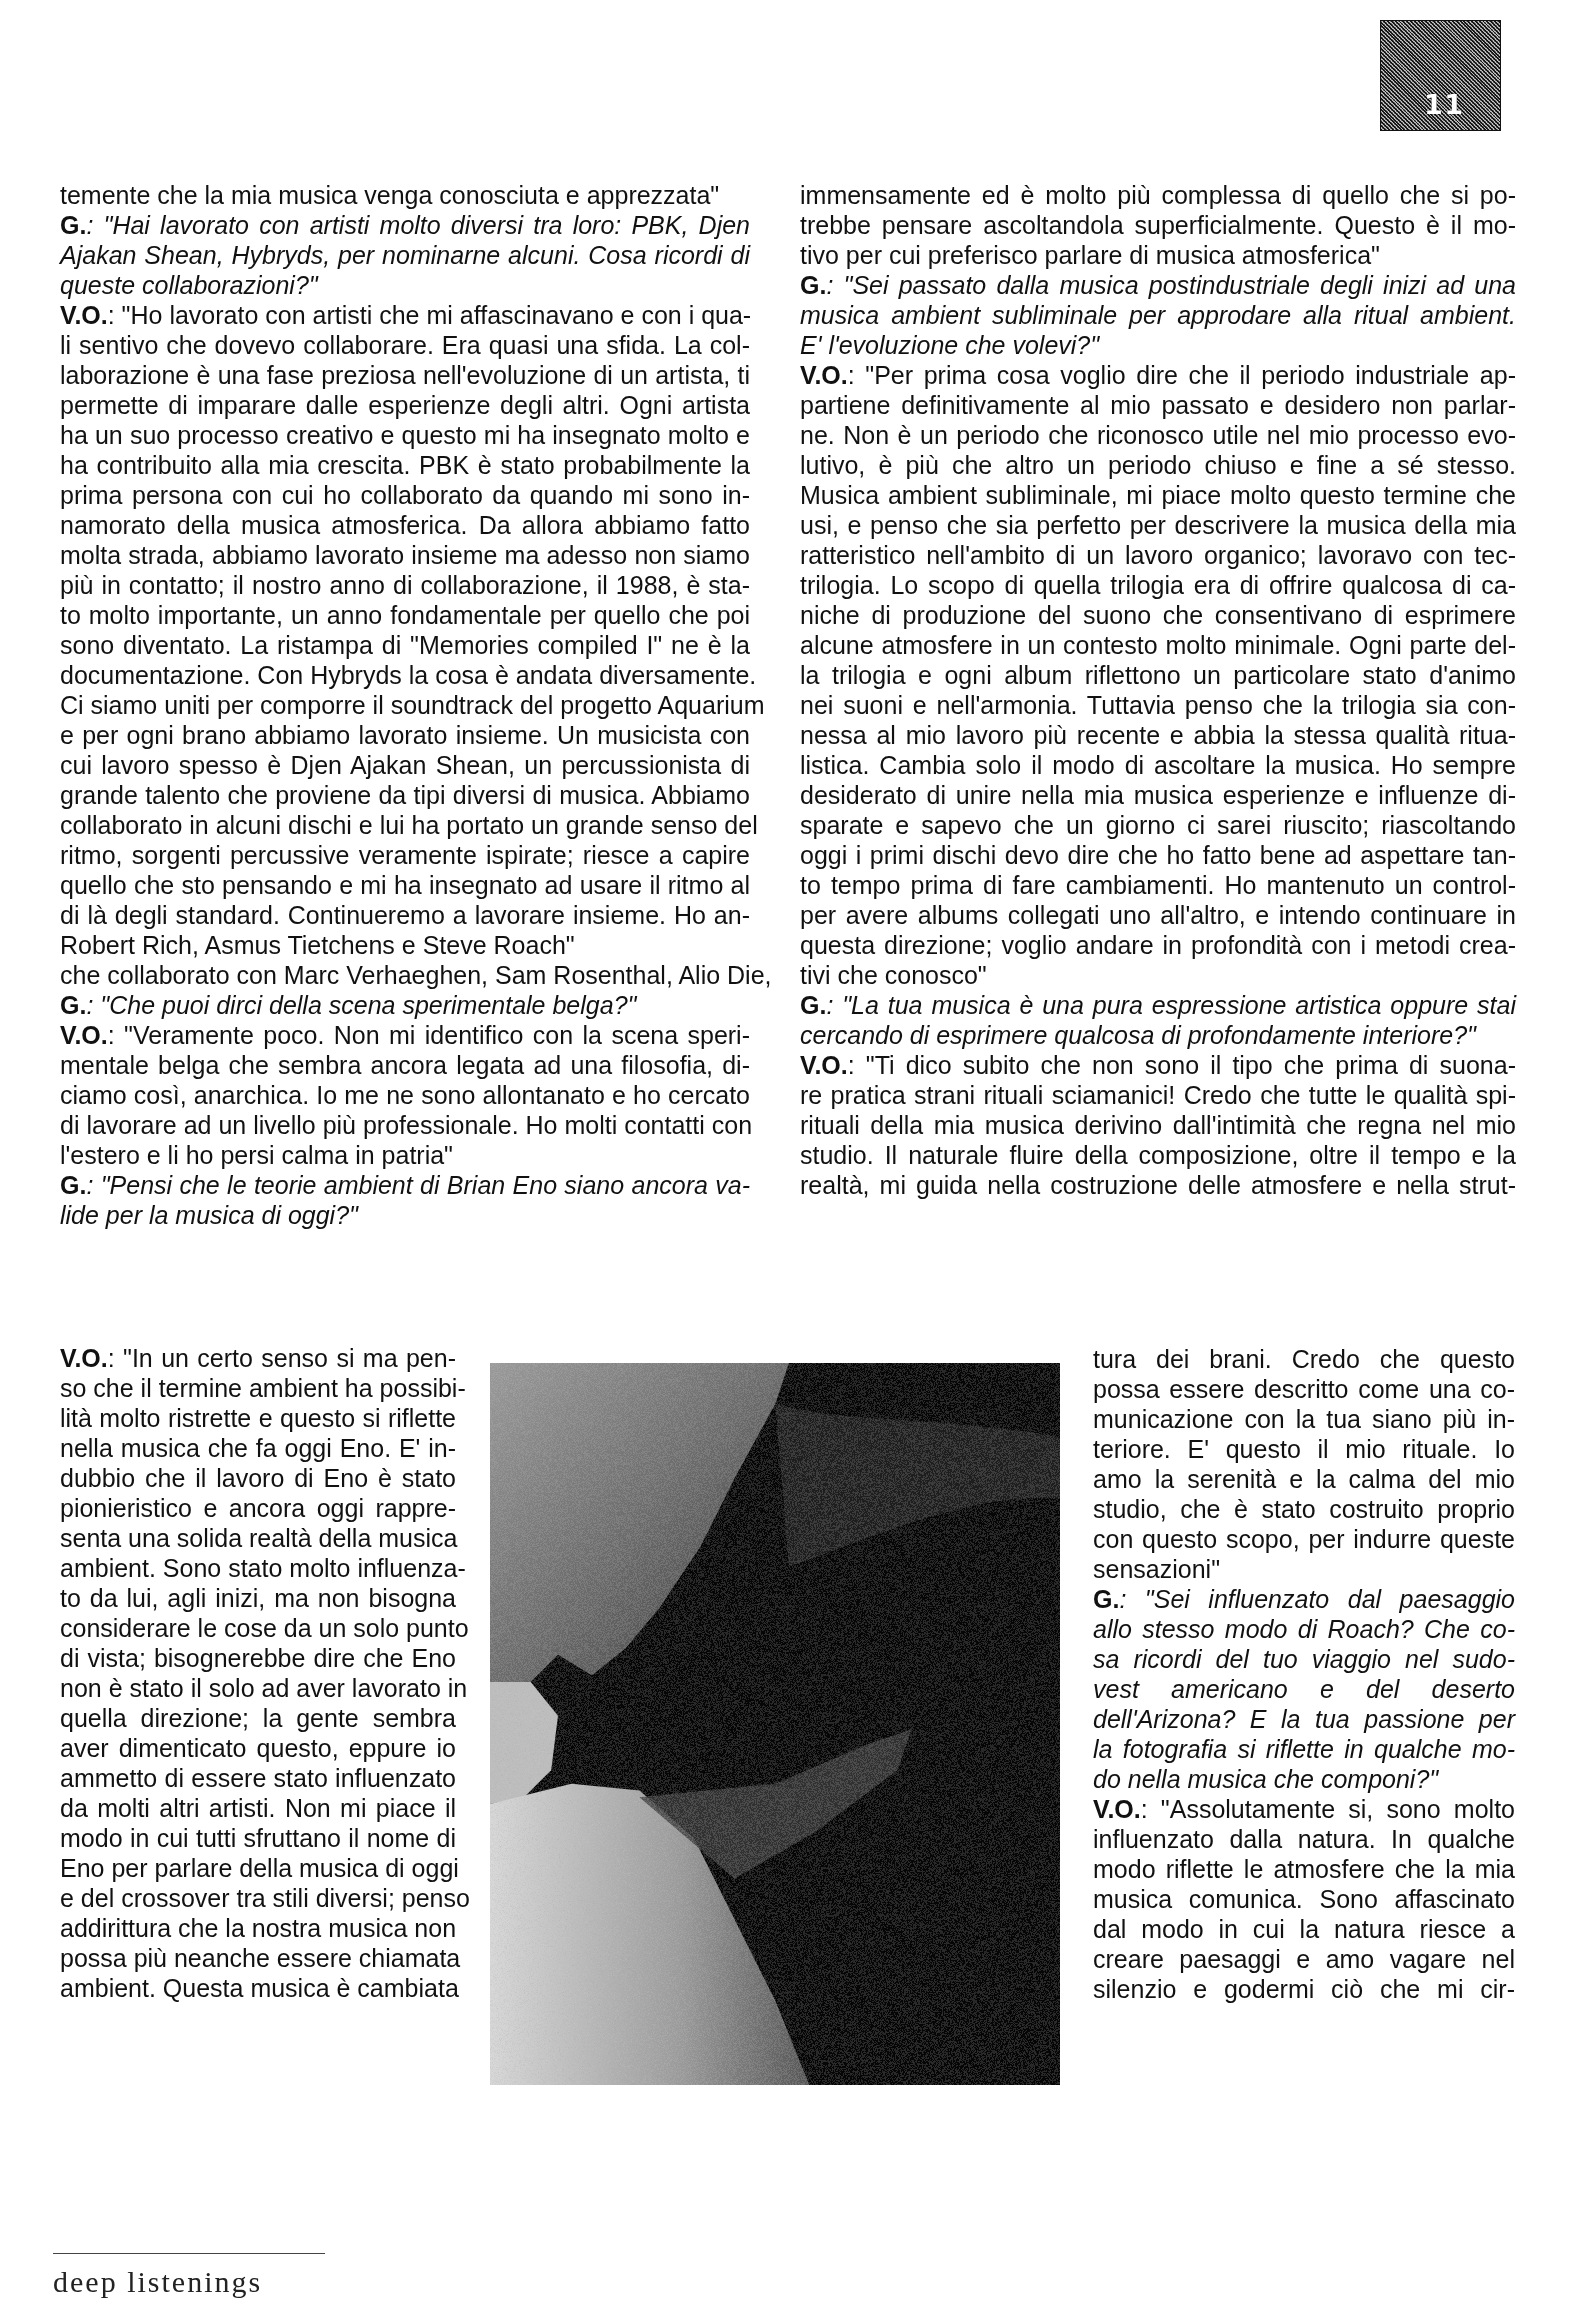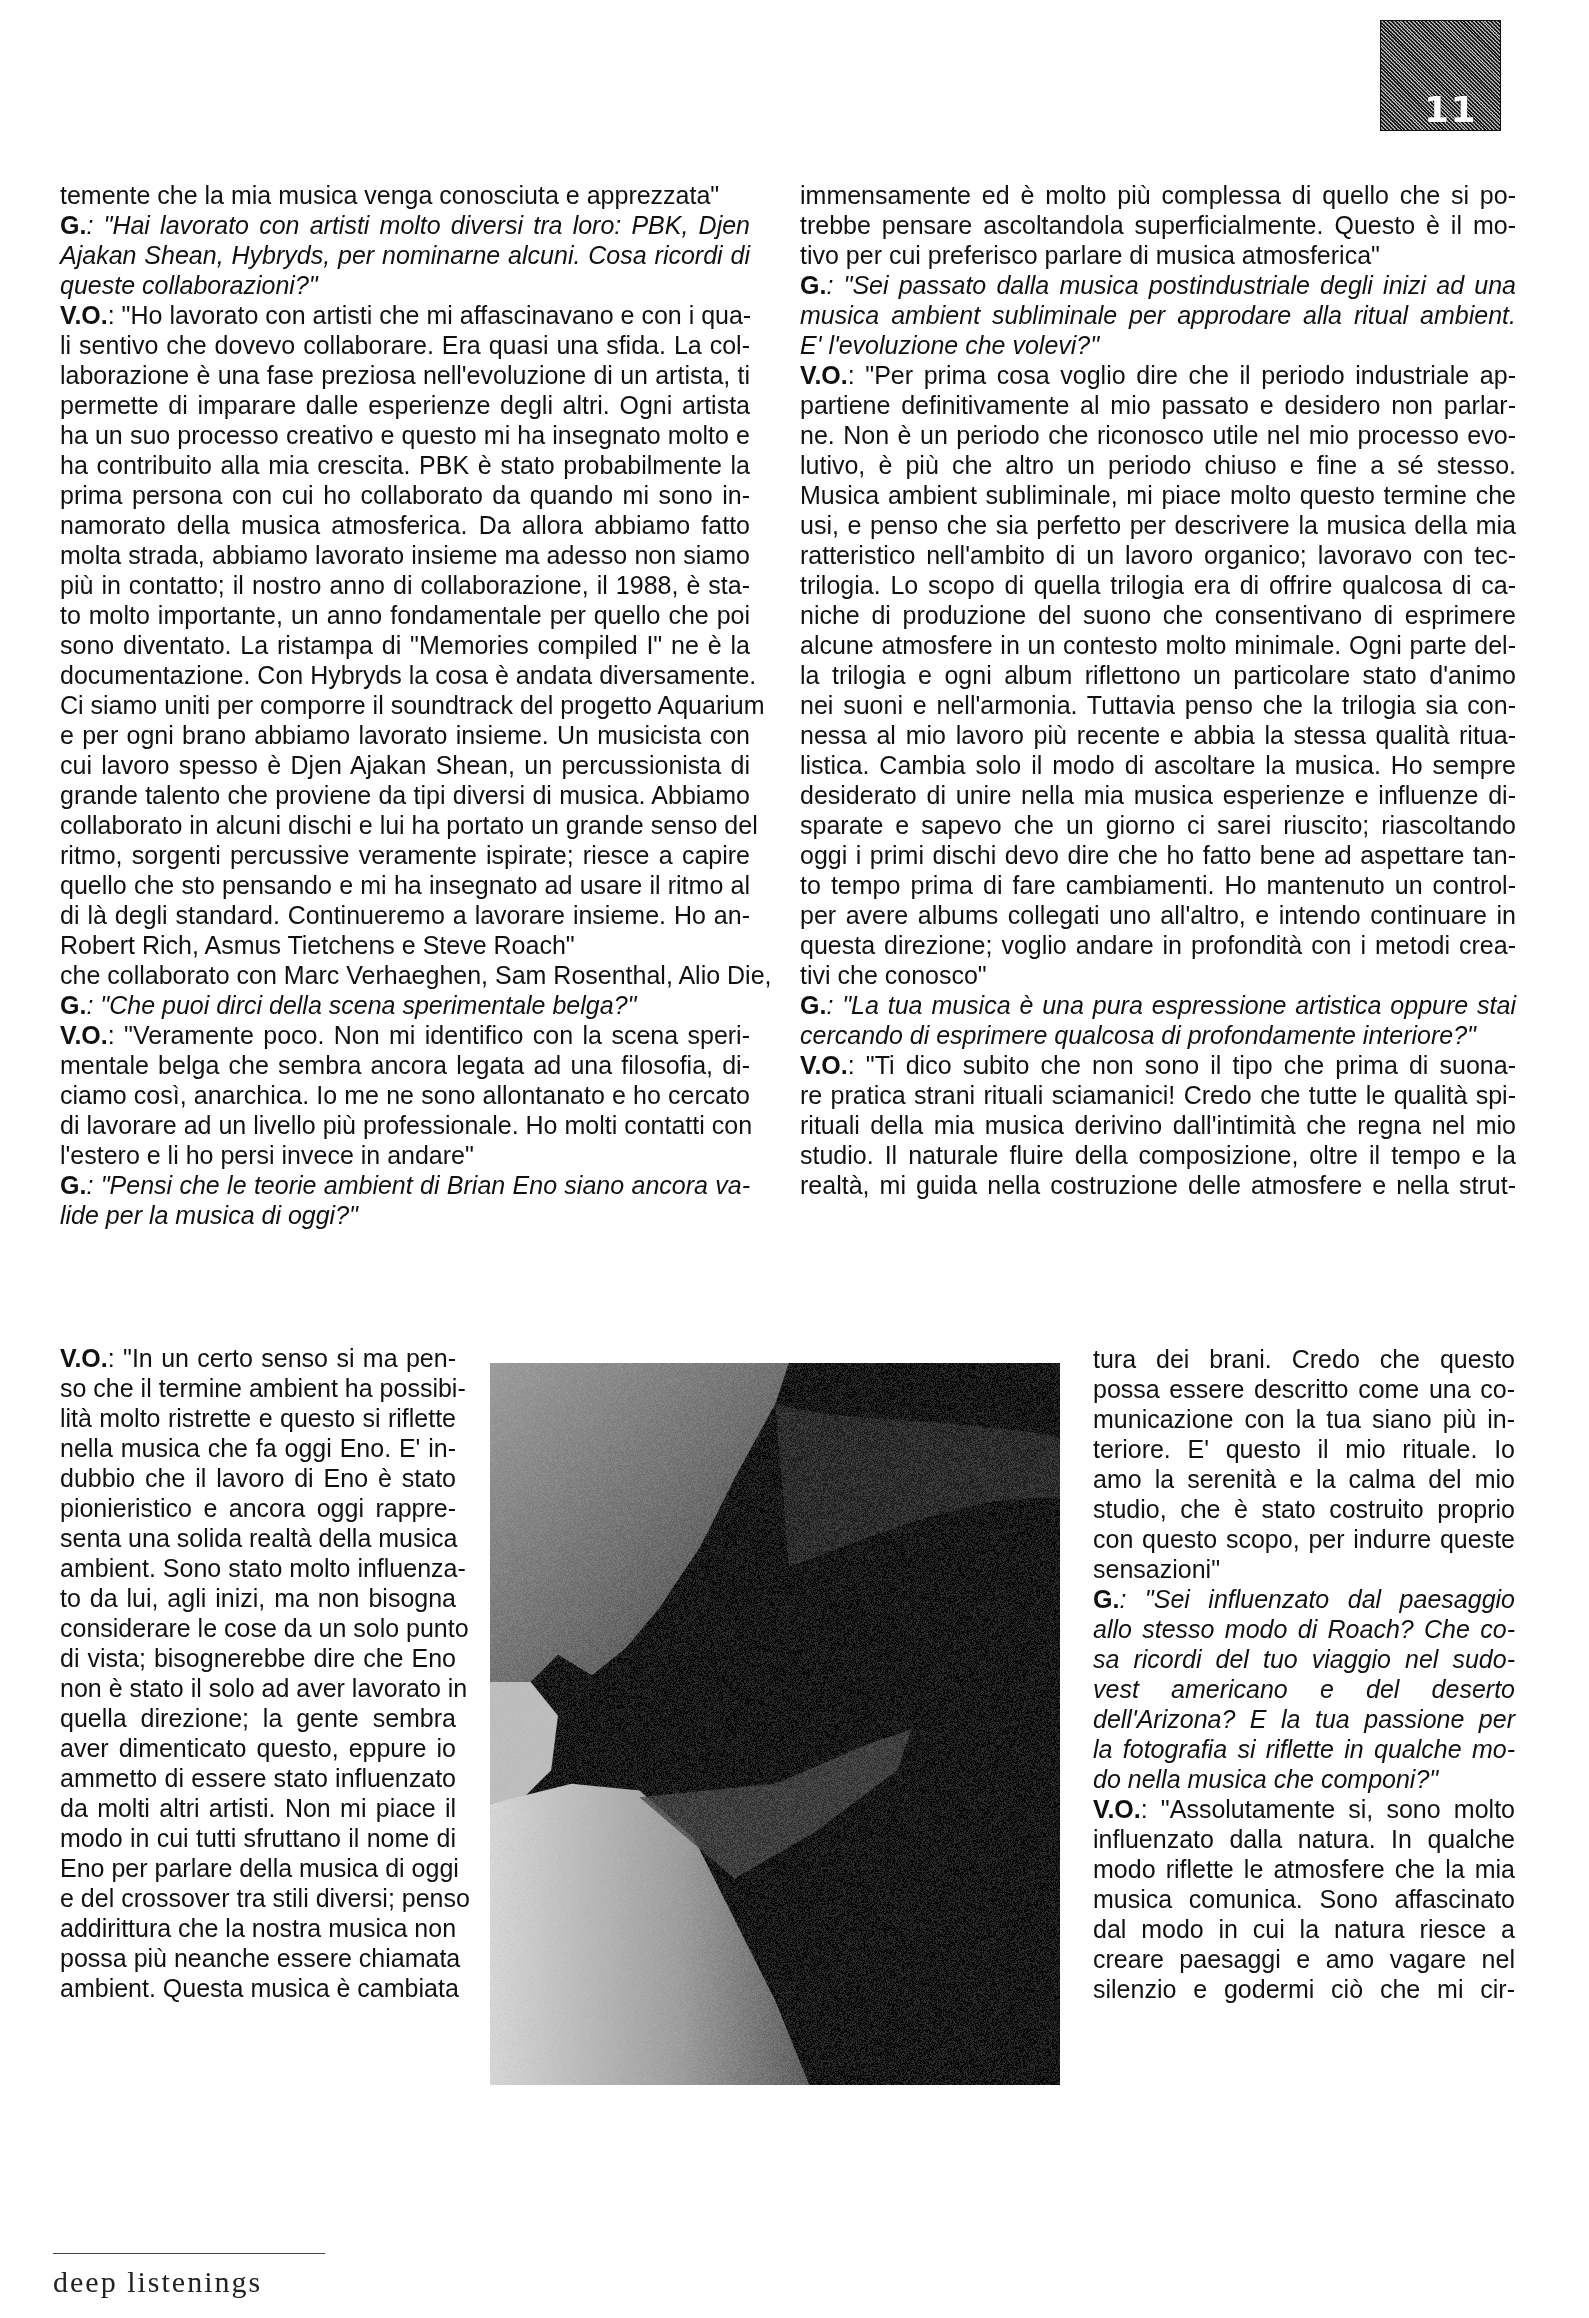--- a/index.html
+++ b/index.html
@@ -5,21 +5,21 @@
   html, body { margin: 0; padding: 0; background: #ffffff; }
   body { width: 1589px; height: 2319px; position: relative; overflow: hidden;
          font-family: "Liberation Sans", "DejaVu Sans", sans-serif; color: #111; }
   .page-badge { position: absolute; left: 1380px; top: 19.7px; width: 119px; height: 109px;
     background:
       repeating-linear-gradient(45deg, #1a1a1a 0 1.4px, #bdbdbd 1.4px 2.7px),
       repeating-linear-gradient(-45deg, rgba(0,0,0,.35) 0 0.7px, rgba(255,255,255,.25) 0.7px 2px);
     background-blend-mode: multiply;
     border: 1.4px solid #111; }
   .page-badge span { position: absolute; left: 43px; top: 68px; color: #fff;
-    font-family: "DejaVu Sans", sans-serif; font-weight: bold; font-size: 36px;
+    font-family: "DejaVu Sans", sans-serif; font-weight: bold; font-size: 27px;
     letter-spacing: 1.4px; text-shadow: 0 0 1.4px #000; }
   .col { position: absolute; font-size: 25px; line-height: 30px; text-align: justify; margin-top: 12px; }
   .line { display: block; white-space: nowrap; text-align-last: justify; text-align: justify; }
   .line.last { text-align-last: left; }
   .spk { font-weight: bold; font-style: normal; }
   .q { font-style: italic; }
   #col-left-top { left: 60px; top: 168px; width: 690px; }
   #col-left-bottom { left: 60px; top: 1331px; width: 396px; }
   #col-right-top { left: 800px; top: 168px; width: 716px; }
   #col-right-bottom { left: 1093px; top: 1332px; width: 422px; }
@@ -62,21 +62,21 @@
     <span class="line"><span>ritmo, sorgenti percussive veramente ispirate; riesce a capire</span></span>
     <span class="line"><span>quello che sto pensando e mi ha insegnato ad usare il ritmo al</span></span>
     <span class="line"><span>di là degli standard. Continueremo a lavorare insieme. Ho an-</span></span>
     <span class="line last"><span>Robert Rich, Asmus Tietchens e Steve Roach"</span></span>
     <span class="line"><span>che collaborato con Marc Verhaeghen, Sam Rosenthal, Alio Die,</span></span>
     <span class="line last"><span class="spk">G.</span><span class="q">: "Che puoi dirci della scena sperimentale belga?"</span></span>
     <span class="line"><span class="spk">V.O.</span><span>: "Veramente poco. Non mi identifico con la scena speri-</span></span>
     <span class="line"><span>mentale belga che sembra ancora legata ad una filosofia, di-</span></span>
     <span class="line"><span>ciamo così, anarchica. Io me ne sono allontanato e ho cercato</span></span>
     <span class="line"><span>di lavorare ad un livello più professionale. Ho molti contatti con</span></span>
-    <span class="line last"><span>l'estero e li ho persi invece in andare"</span></span>
+    <span class="line last"><span>l'estero e li ho persi calma in patria"</span></span>
     <span class="line"><span class="spk">G.</span><span class="q">: "Pensi che le teorie ambient di Brian Eno siano ancora va-</span></span>
     <span class="line last"><span class="q">lide per la musica di oggi?"</span></span>
   </div>
 <div class="col" id="col-left-bottom">
     <span class="line"><span class="spk">V.O.</span><span>: "In un certo senso si ma pen-</span></span>
     <span class="line"><span>so che il termine ambient ha possibi-</span></span>
     <span class="line"><span>lità molto ristrette e questo si riflette</span></span>
     <span class="line"><span>nella musica che fa oggi Eno. E' in-</span></span>
     <span class="line"><span>dubbio che il lavoro di Eno è stato</span></span>
     <span class="line"><span>pionieristico e ancora oggi rappre-</span></span>

